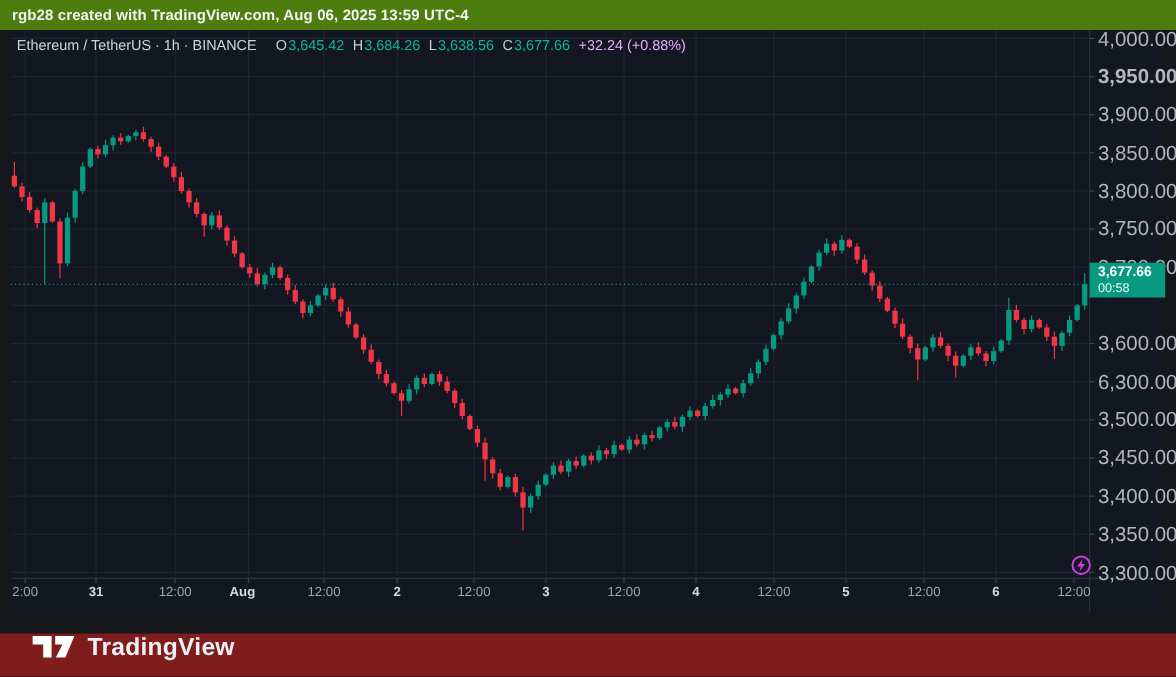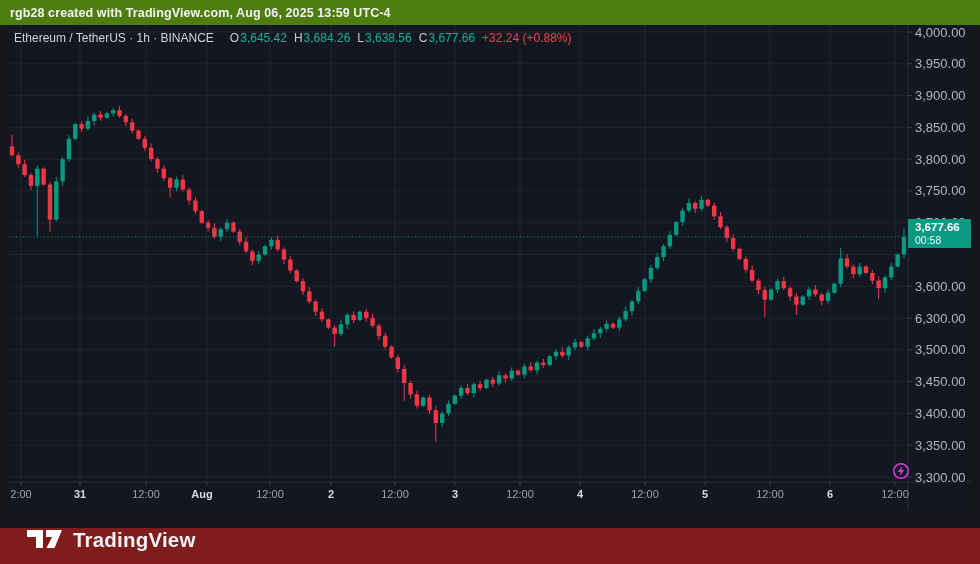--- a/index.html
+++ b/index.html
@@ -25,21 +25,21 @@
   }
   .chart-header .title{color:#d1d4dc;margin-right:9px;}
   .chart-header .lbl{color:#c9ccd4;margin-left:7px;}
   .chart-header .val{margin-left:1px;}
   .chart-header .chg{margin-left:7px;}
   
   .price-axis,.time-axis{position:absolute;z-index:3;}
   .price-axis{left:908px;top:25px;width:63px;height:457px;}
   .time-axis{left:9px;top:482px;width:962px;height:28px;}
   .price-label{
-    position:absolute;left:7px;font-size:13px;color:#b2b5be;line-height:13px;white-space:nowrap;
+    position:absolute;left:7px;font-size:17px;color:#b2b5be;line-height:13px;white-space:nowrap;
   }
   .time-label{
     position:absolute;top:6px;transform:translateX(-50%);font-size:11px;color:#9da1ab;line-height:13px;white-space:nowrap;
   }
   .time-label.bold{font-weight:700;color:#d6d9e0;}
   
   .badge{
     position:absolute;left:908px;width:63px;z-index:5;color:#fff;
     padding:2px 0 2px 7px;box-sizing:border-box;border-radius:1px;
   }
@@ -421,26 +421,26 @@
   <div class="chart-header">
     <span class="title">Ethereum / TetherUS · 1h · BINANCE</span>
     <span class="lbl">O</span>
     <span class="val" style="color: rgb(20, 179, 154);">3,645.42</span>
     <span class="lbl">H</span>
     <span class="val" style="color: rgb(20, 179, 154);">3,684.26</span>
     <span class="lbl">L</span>
     <span class="val" style="color: rgb(20, 179, 154);">3,638.56</span>
     <span class="lbl">C</span>
     <span class="val" style="color: rgb(20, 179, 154);">3,677.66</span>
-    <span class="val chg" style="color: #ef4444; text-align: right;">+32.24 (+0.88%)</span>
+    <span class="val chg" style="color: #f0abfc; text-align: right;">+32.24 (+0.88%)</span>
   </div>
 
   <div class="price-axis" id="price-axis">
       <div class="price-label" style="top: 0.5px;">4,000.00</div>
-      <div class="price-label" style="top: 32.2857px;">3,950.00</div>
+      <div class="price-label" style="top: 32.2857px; font-weight: bold;">3,950.00</div>
       <div class="price-label" style="top: 64.0714px;">3,900.00</div>
       <div class="price-label" style="top: 95.8571px;">3,850.00</div>
       <div class="price-label" style="top: 127.643px;">3,800.00</div>
       <div class="price-label" style="top: 159.429px;">3,750.00</div>
       <div class="price-label" style="top: 191.214px;">3,700.00</div>
       <div class="price-label" style="top: 254.786px;">3,600.00</div>
       <div class="price-label" style="top: 286.571px;">6,300.00</div>
       <div class="price-label" style="top: 318.357px;">3,500.00</div>
       <div class="price-label" style="top: 350.143px;">3,450.00</div>
       <div class="price-label" style="top: 381.929px;">3,400.00</div>

